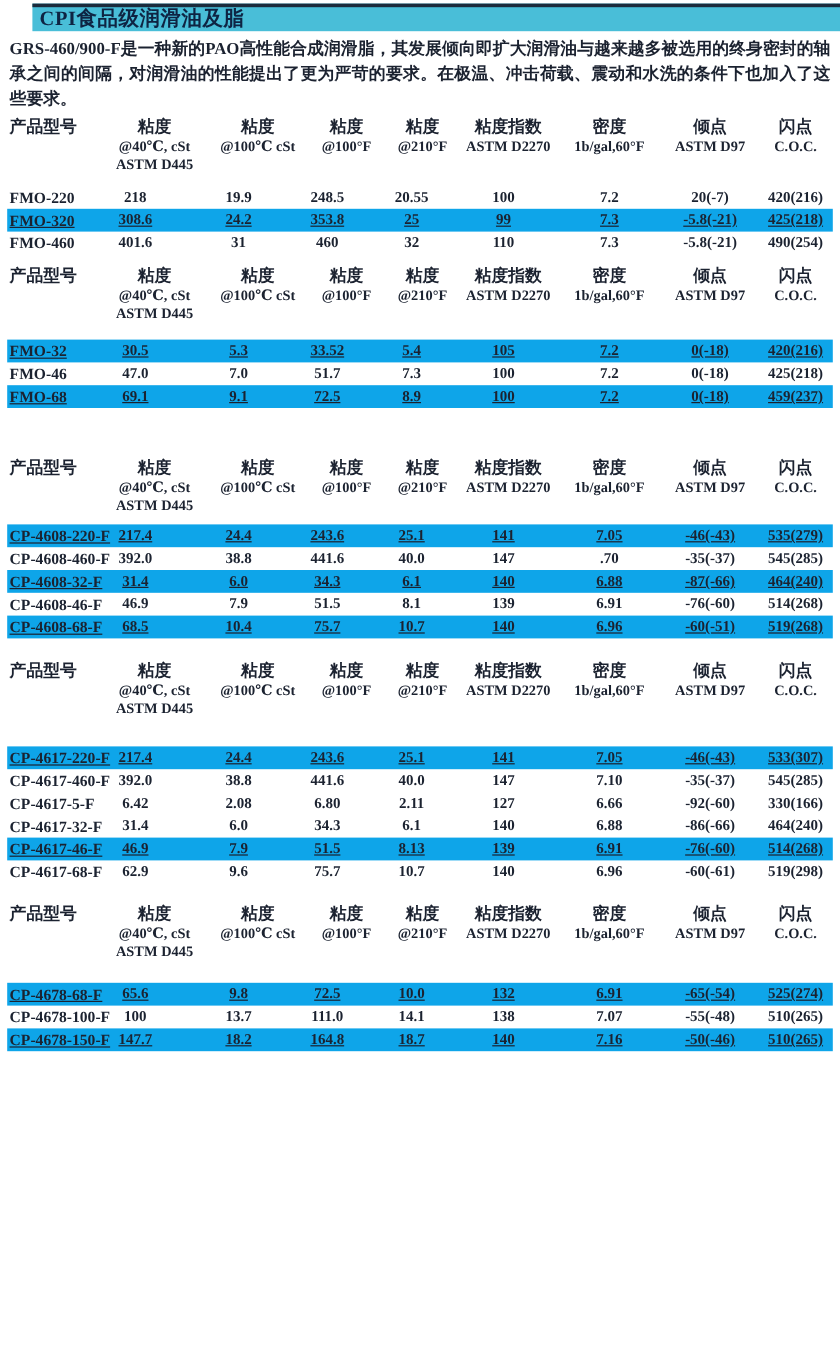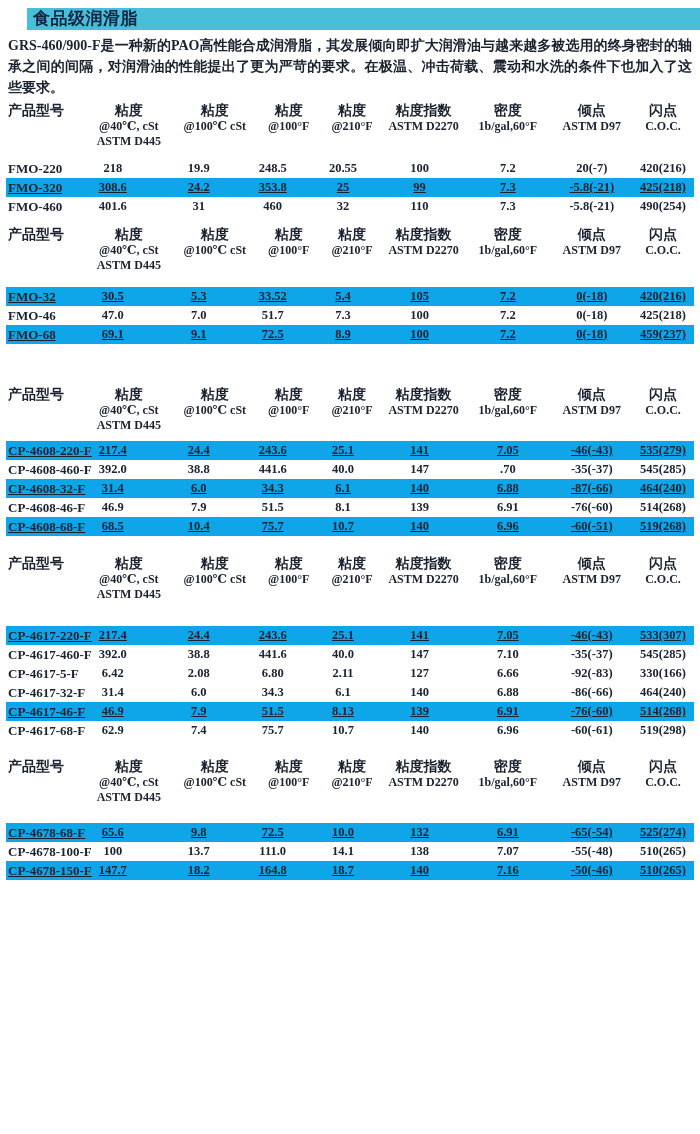--- a/index.html
+++ b/index.html
@@ -60,23 +60,23 @@
   .td.c0 { text-align:left; padding-left:2px; font-size:13px; }
   .td.c1, .td.c2, .td.c3 { transform:translateX(-16px); }
   .td.c4 { transform:translateX(-9px); }
   .td.c5 { transform:translateX(-4px); }
 </style>
 </head>
 <body>
 
 <div class="page">
 
-
-
-  <div class="band second">食品级润滑脂</div>
+  <div class="band first">CPI食品级润滑油及脂</div>
+
+
 
   <div class="para tight">GRS-460/900-F是一种新的PAO高性能合成润滑脂，其发展倾向即扩大润滑油与越来越多被选用的终身密封的轴承之间的间隔，对润滑油的性能提出了更为严苛的要求。在极温、冲击荷载、震动和水洗的条件下也加入了这些要求。</div>
 
   <div class="ptable t1">
       <div class="thead">
         <div class="th c0">
           <div class="th-main">产品型号</div>
         </div>
         <div class="th c1">
           <div class="th-main">粘度</div>
@@ -378,21 +378,21 @@
         <div class="td c8">545(285)</div>
       </div>
       <div class="trow">
         <div class="td c0">CP-4617-5-F</div>
         <div class="td c1">6.42</div>
         <div class="td c2">2.08</div>
         <div class="td c3">6.80</div>
         <div class="td c4">2.11</div>
         <div class="td c5">127</div>
         <div class="td c6">6.66</div>
-        <div class="td c7">-92(-83)</div>
+        <div class="td c7">-92(-60)</div>
         <div class="td c8">330(166)</div>
       </div>
       <div class="trow">
         <div class="td c0">CP-4617-32-F</div>
         <div class="td c1">31.4</div>
         <div class="td c2">6.0</div>
         <div class="td c3">34.3</div>
         <div class="td c4">6.1</div>
         <div class="td c5">140</div>
         <div class="td c6">6.88</div>
@@ -406,21 +406,21 @@
         <div class="td c3">51.5</div>
         <div class="td c4">8.13</div>
         <div class="td c5">139</div>
         <div class="td c6">6.91</div>
         <div class="td c7">-76(-60)</div>
         <div class="td c8">514(268)</div>
       </div>
       <div class="trow">
         <div class="td c0">CP-4617-68-F</div>
         <div class="td c1">62.9</div>
-        <div class="td c2">7.4</div>
+        <div class="td c2">9.6</div>
         <div class="td c3">75.7</div>
         <div class="td c4">10.7</div>
         <div class="td c5">140</div>
         <div class="td c6">6.96</div>
         <div class="td c7">-60(-61)</div>
         <div class="td c8">519(298)</div>
       </div>
     </div>
   <div class="ptable t5">
       <div class="thead">

